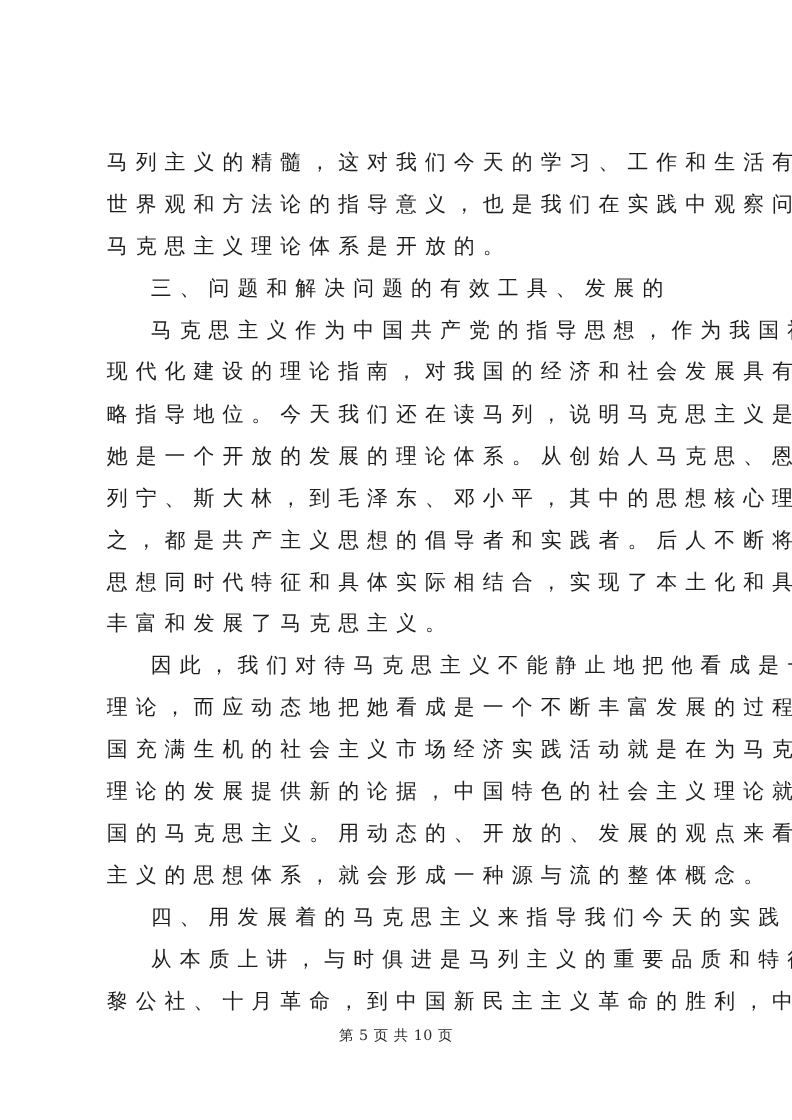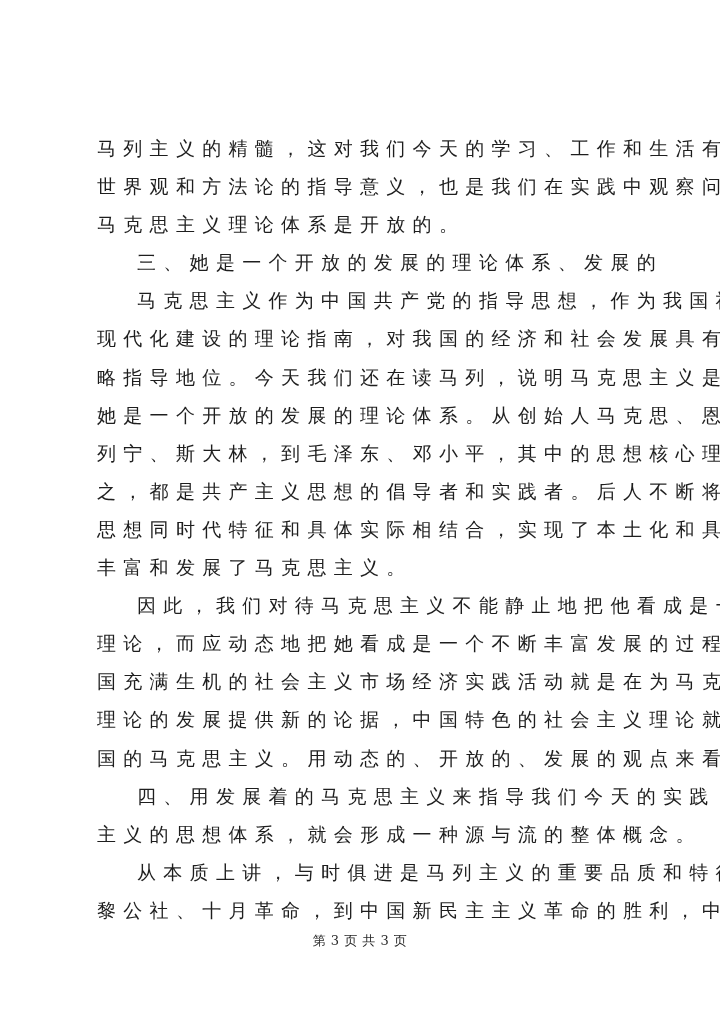--- a/index.html
+++ b/index.html
@@ -52,34 +52,34 @@
     }
   </style>
 </head>
 <body>
 
 <div class="page">
   <div class="body-text">
     <span class="line">马列主义的精髓，这对我们今天的学习、工作和生活有着重要的</span>
     <span class="line">世界观和方法论的指导意义，也是我们在实践中观察问题、分析</span>
     <span class="line">马克思主义理论体系是开放的。</span>
-    <span class="line indent">三、她是一个开放的发展的理论体系、发展的</span>
+    <span class="line indent">三、问题和解决问题的有效工具、发展的</span>
     <span class="line indent">马克思主义作为中国共产党的指导思想，作为我国社会主义</span>
     <span class="line">现代化建设的理论指南，对我国的经济和社会发展具有重要的战</span>
     <span class="line">略指导地位。今天我们还在读马列，说明马克思主义是发展的，</span>
     <span class="line">她是一个开放的发展的理论体系。从创始人马克思、恩格斯，到</span>
     <span class="line">列宁、斯大林，到毛泽东、邓小平，其中的思想核心理论一以贯</span>
     <span class="line">之，都是共产主义思想的倡导者和实践者。后人不断将基本原则</span>
     <span class="line">思想同时代特征和具体实际相结合，实现了本土化和具体化，并</span>
     <span class="line">丰富和发展了马克思主义。</span>
     <span class="line indent">因此，我们对待马克思主义不能静止地把他看成是一段历史</span>
     <span class="line">理论，而应动态地把她看成是一个不断丰富发展的过程。今天我</span>
     <span class="line">国充满生机的社会主义市场经济实践活动就是在为马克思主义</span>
     <span class="line">理论的发展提供新的论据，中国特色的社会主义理论就是当代中</span>
     <span class="line">国的马克思主义。用动态的、开放的、发展的观点来看待马克思</span>
+    <span class="line">主义的思想体系，就会形成一种源与流的整体概念。</span>
     <span class="line indent">四、用发展着的马克思主义来指导我们今天的实践</span>
-    <span class="line">主义的思想体系，就会形成一种源与流的整体概念。</span>
     <span class="line indent">从本质上讲，与时俱进是马列主义的重要品质和特征。从巴</span>
     <span class="line">黎公社、十月革命，到中国新民主主义革命的胜利，中国特色的</span>
   </div>
 
-  <div class="footer">第 3 页  共 3 页</div>
+  <div class="footer">第 5 页  共 10 页</div>
 </div>
 
 </body></html>

